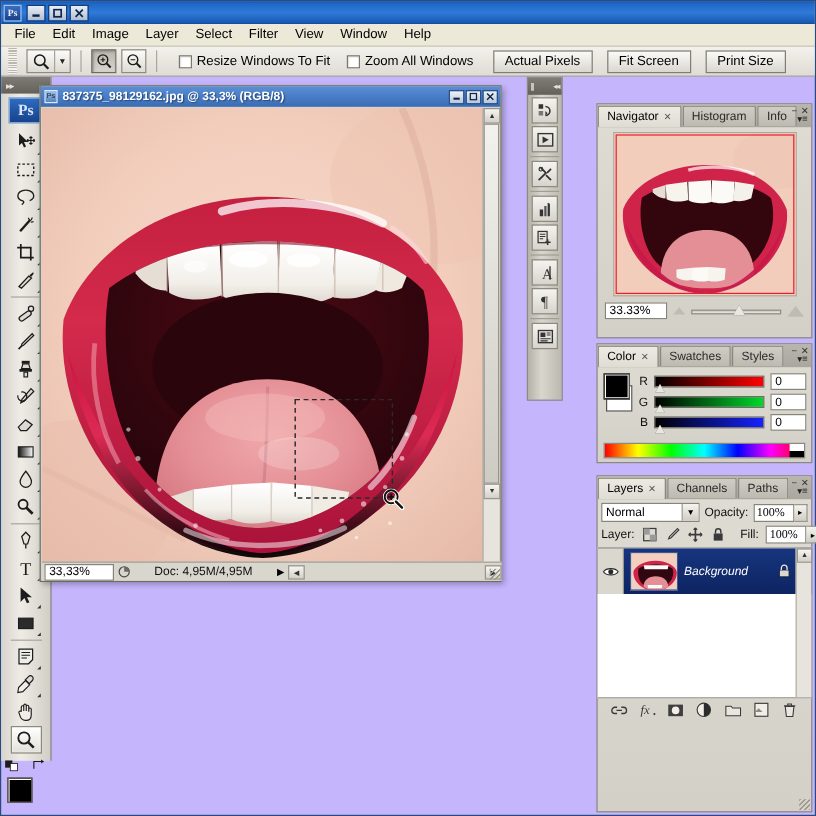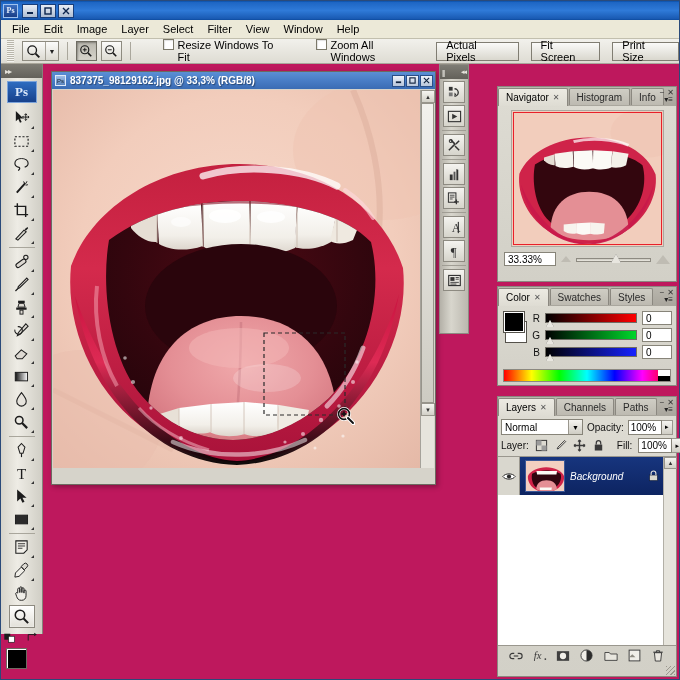--- a/index.html
+++ b/index.html
@@ -7,21 +7,21 @@
     margin: 0; padding: 0;
     width: 680px; height: 680px;
     overflow: hidden;
     font-family: "Liberation Sans", sans-serif;
     font-size: 11px;
     background: #7f7f7f;
   }
   #app {
     position: relative;
     width: 680px; height: 680px;
-    background: #be185d;
+    background: #c4b5fd;
     border: 1px solid #2a4a7a;
   }
 
   
   .titlebar {
     position: absolute; left: 0; top: 0; width: 678px; height: 19px;
     background: linear-gradient(to bottom, #0a4fa8 0%, #1e66c4 8%, #2f7ad8 50%, #1a5bb4 92%, #0d4a9e 100%);
     display: flex; align-items: center;
     padding-left: 2px;
   }
@@ -87,21 +87,21 @@
     width: 21px; height: 20px;
     background: linear-gradient(to bottom,#fbfbfa,#dedcd3);
     border: 1px solid #8e8b80;
     display:flex;align-items:center;justify-content:center;
   }
   .opt-btn.active {
     background: linear-gradient(to bottom,#b9b7ae,#d6d4cb);
     border: 1px solid #6e6c62;
     box-shadow: inset 1px 1px 2px rgba(0,0,0,.3);
   }
-  .chk-wrap { display:flex; align-items:flex-start; gap:4px; margin-left:24px; }
+  .chk-wrap { display:flex; align-items:flex-end; gap:4px; margin-left:10px; }
   .chk {
     width: 11px; height: 11px; background:#fff;
     border: 1px solid #7b7869;
     box-shadow: inset 1px 1px 1px rgba(0,0,0,.12);
   }
   .chk-label { font-size: 11px; color:#000; }
   .push-btn {
     height: 19px; padding: 0 9px;
     background: linear-gradient(to bottom,#fafaf8,#d9d7ce);
     border: 1px solid #807d72;
@@ -144,21 +144,21 @@
     width:0;height:0;border-left:3px solid transparent;border-bottom:3px solid #333;
   }
   .tb-sep { width:26px; height:1px; background:#a9a69c; margin:2px 0; }
   .colorswatch { position: relative; width:32px; height:30px; margin:4px auto 0 auto;}
   .cs-fg { position:absolute; left:0; top:0; width:21px;height:21px;background:#000;border:1px solid #6e6b62; box-shadow: 1px 1px 0 #fff inset;}
   .cs-bg { position:absolute; right:0; bottom:0; width:21px;height:21px;background:#fff;border:1px solid #6e6b62; z-index:-1;}
   .tb-mini { display:flex; justify-content:center; gap:6px; margin-top:2px;}
 
   
   .docwin {
-    position: absolute; left: 50px; top: 70px;
+    position: absolute; left: 32px; top: 70px;
     width: 385px; height: 414px;
     background: #d6d3ca;
     border: 1px solid #6d6a61;
     box-shadow: 2px 2px 5px rgba(0,0,0,.3);
   }
   .doc-title {
     height: 17px;
     background: linear-gradient(to bottom,#5b8fd4 0%,#4a7fc8 45%,#3a6cb4 100%);
     display:flex; align-items:center; padding-left:3px;
   }
@@ -298,24 +298,24 @@
 
   
   .layer-top { display:flex; align-items:center; gap:4px; padding: 3px 3px 2px 3px; }
   .blend-select {
     width:82px; height:16px; background:#fff; border:1px solid #878479;
     display:flex; align-items:center; justify-content:space-between; font-size:10px;
     padding-left:3px;
   }
   .bs-caret { width:14px;height:14px; background:linear-gradient(to bottom,#f5f4f0,#cfcdc4); border-left:1px solid #9a978e; display:flex;align-items:center;justify-content:center;font-size:7px;}
   .lbl { font-size:10px; color:#111; }
-  .pct-field { width:34px;height:15px;background:#fff;border:1px solid #878479;font-size:10px;display:flex;align-items:center;padding-left:2px;}
+  .pct-field { width:34px;height:15px;background:#fff;border:1px solid #878479;font-size:10px;display:flex;align-items:center;padding-left:2px;font-family:Liberation Serif, serif;}
   .pct-caret { width:11px;height:15px;background:linear-gradient(to bottom,#f5f4f0,#cfcdc4);border:1px solid #9a978e;border-left:none;display:flex;align-items:center;justify-content:center;font-size:7px;}
   .lock-row { display:flex; align-items:center; gap:6px; padding: 1px 3px 3px 3px;}
-  .layer-list { background:#fff; border-top:1px solid #9a978e; border-bottom:1px solid #9a978e; position:relative; height:190px; }
+  .layer-list { background:#fff; border-top:1px solid #9a978e; border-bottom:1px solid #9a978e; position:relative; height:126px; }
   .layer-item {
     display:flex; align-items:center; height:38px;
     background: linear-gradient(to bottom,#17357e,#0d2461);
     color:#fff;
   }
   .eye-cell { width:22px; display:flex; align-items:center; justify-content:center; background:#d9d7ce; height:100%; border-right:1px solid #9a978e;}
   .layer-thumb { width:40px;height:32px;margin:0 5px; border:1px solid #3a5796; background:#f2cfc2; overflow:hidden; position:relative;}
   .layer-name { flex:1; font-size:10px; font-style:italic; color:#fff; }
   .lock-ic { width:18px; display:flex;align-items:center;justify-content:center;}
   .layer-scroll { position:absolute; right:0; top:0; width:13px; height:100%; background:#e6e4dc; border-left:1px solid #b2afa6;}
@@ -773,20 +773,35 @@
         </div>
       </div>
     </div>
 
     <div class="doc-vscroll">
       <div class="sb-arrow">▲</div>
       <div class="sb-thumb" style="height:300px;"></div>
       <div class="sb-arrow">▼</div>
     </div>
 
+    <div class="doc-status">
+      <div class="st-zoom">33,33%</div>
+      <div class="st-icon">
+        <svg width="11" height="11" viewBox="0 0 12 12">
+          <circle cx="6" cy="6" r="4.6" fill="none" stroke="#4a4a4a" stroke-width="1.1"></circle>
+          <path d="M6 1.4 A4.6 4.6 0 0 1 10.6 6 L6 6 Z" fill="#6d6a61"></path>
+        </svg>
+      </div>
+      <div class="st-doc">Doc: 4,95M/4,95M</div>
+      <div class="st-arrow">▶</div>
+      <div class="sb-arrow" style="height:12px">◀</div>
+      <div style="flex:0 0 150px"></div>
+      <div class="sb-arrow" style="height:12px">▶</div>
+      <div class="resize-grip"></div>
+    </div>
   </div>
 
   <div class="dockstrip">
     <div class="ds-head">
       <span>|||</span>
       <span>◂◂</span>
     </div>
 
     <div class="ds-btn">
       <svg width="15" height="15" viewBox="0 0 16 16">

